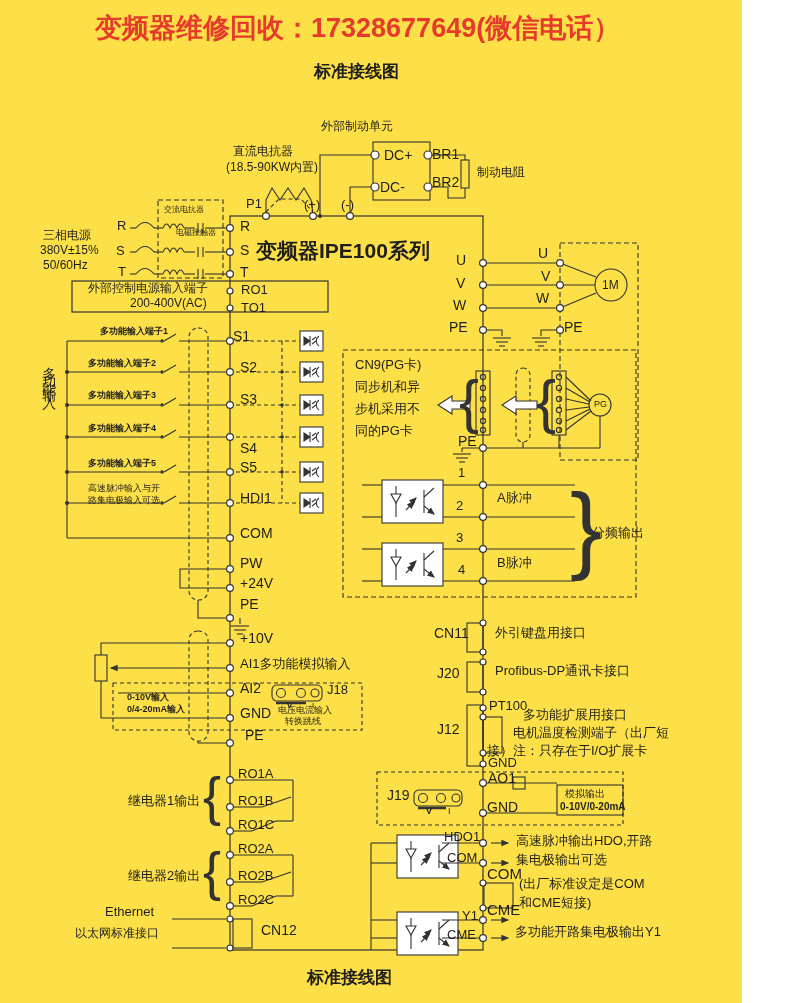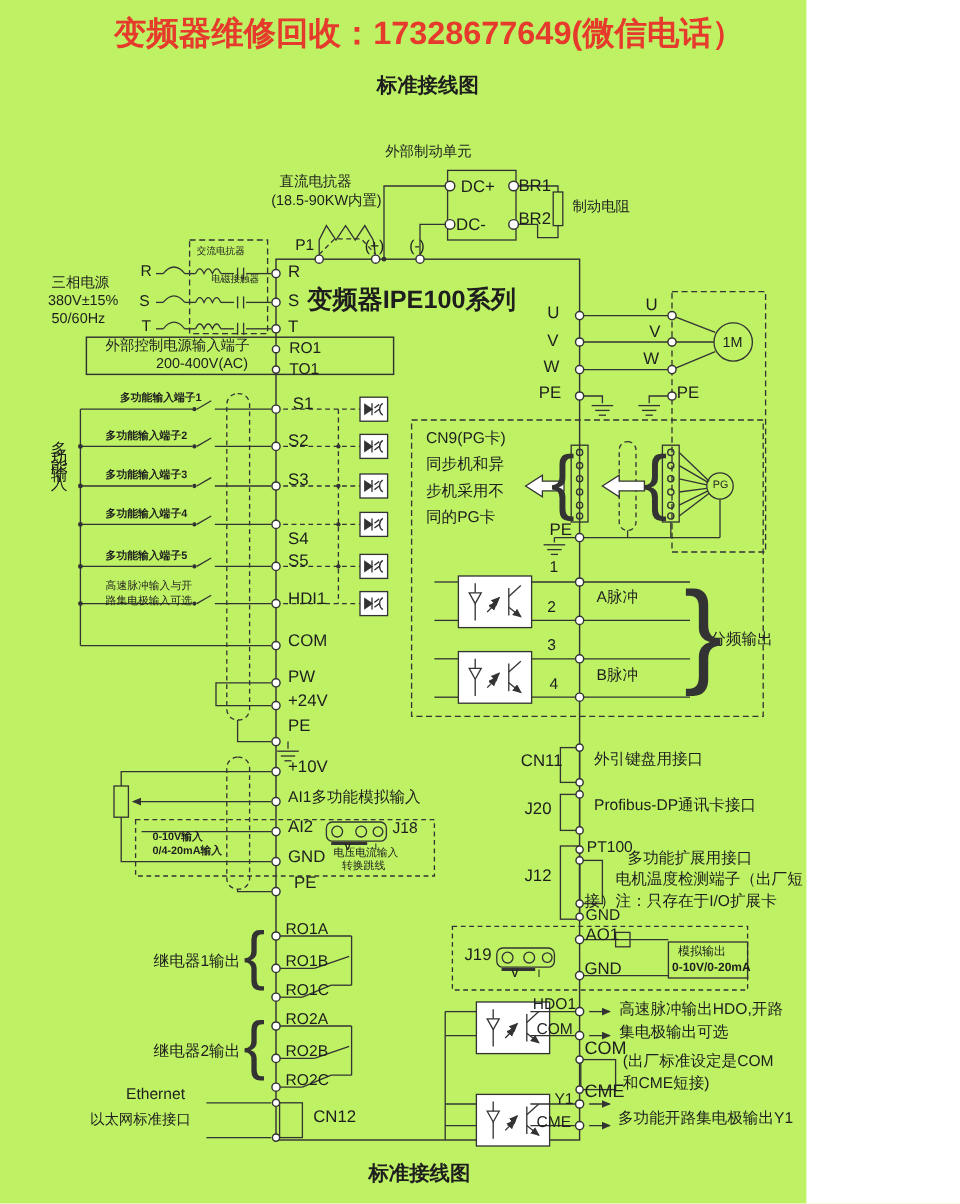--- a/index.html
+++ b/index.html
@@ -1,16 +1,16 @@
 <!DOCTYPE html>
 <html><head>
 <meta charset="utf-8">
 <style>
   html,body{margin:0;padding:0;background:#fff;}
-  #canvas{position:relative;width:672px;height:1003px;background:#bef264;overflow:hidden;
+  #canvas{position:relative;width:742px;height:1003px;background:#fde047;overflow:hidden;
           font-family:"Liberation Sans",sans-serif;}
   svg{position:absolute;left:0;top:0;}
   .lb{position:absolute;color:#1e1e1e;white-space:nowrap;line-height:1.05;
       font-family:"Liberation Sans",sans-serif;}
   .red{color:#e63a2c;}
   .b{font-weight:bold;}
   .s8{font-size:8px}.s9{font-size:9px}.s10{font-size:10px}.s12{font-size:12px}
   .s13{font-size:13px}.s14{font-size:14px}.s15{font-size:15px}.s17{font-size:17px}
   .s21{font-size:21px}.s27{font-size:27px}.s28{font-size:28px}
   .vert{writing-mode:vertical-rl;text-orientation:upright;letter-spacing:7px;}
@@ -414,21 +414,21 @@
 <span class="lb s13" style="left:241px;top:301px">TO1</span>
 
 <span class="lb s14 vert" style="left:42px;top:356px">多功能输入</span>
 <span class="lb b s9" style="left:100px;top:327px">多功能输入端子1</span>
 <span class="lb b s9" style="left:88px;top:359px">多功能输入端子2</span>
 <span class="lb b s9" style="left:88px;top:391px">多功能输入端子3</span>
 <span class="lb b s9" style="left:88px;top:424px">多功能输入端子4</span>
 <span class="lb b s9" style="left:88px;top:459px">多功能输入端子5</span>
 <span class="lb s9" style="left:88px;top:484px">高速脉冲输入与开</span>
 <span class="lb s9" style="left:88px;top:496px">路集电极输入可选</span>
-<span class="lb s14" style="left:244px;top:329px">S1</span>
+<span class="lb s14" style="left:233px;top:329px">S1</span>
 <span class="lb s14" style="left:240px;top:360px">S2</span>
 <span class="lb s14" style="left:240px;top:392px">S3</span>
 <span class="lb s14" style="left:240px;top:441px">S4</span>
 <span class="lb s14" style="left:240px;top:460px">S5</span>
 <span class="lb s14" style="left:240px;top:491px">HDI1</span>
 
 <span class="lb s14" style="left:240px;top:526px">COM</span>
 <span class="lb s14" style="left:240px;top:556px">PW</span>
 <span class="lb s14" style="left:240px;top:576px">+24V</span>
 <span class="lb s14" style="left:240px;top:597px">PE</span>

